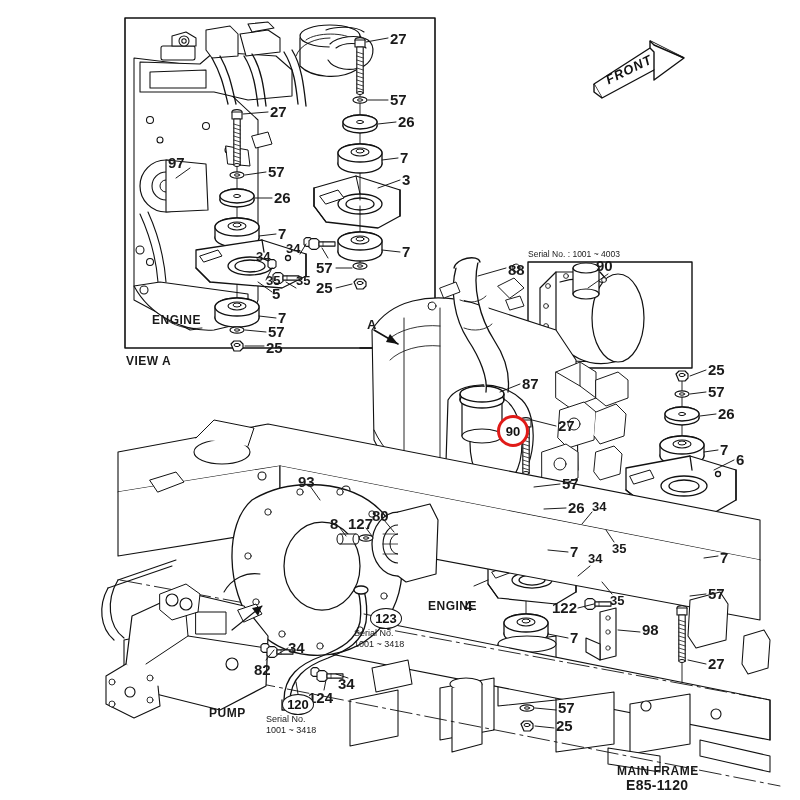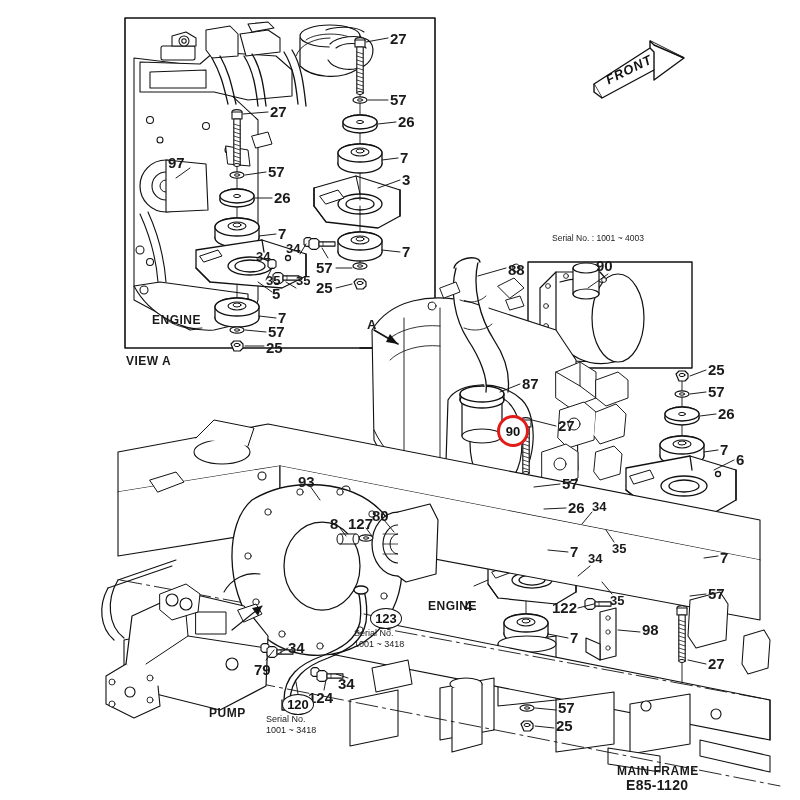--- a/index.html
+++ b/index.html
@@ -517,21 +517,21 @@
 <div class="lbl callout" style="left:168px;top:155px;">97</div>
 <div class="lbl callout" style="left:272px;top:286px;">5</div>
 <div class="lbl callout-sm" style="left:256px;top:250px;">34</div>
 <div class="lbl callout-sm" style="left:286px;top:242px;">34</div>
 <div class="lbl callout-sm" style="left:266px;top:274px;">35</div>
 <div class="lbl callout-sm" style="left:296px;top:274px;">35</div>
 <div class="lbl callout" style="left:278px;top:310px;">7</div>
 <div class="lbl callout" style="left:268px;top:324px;">57</div>
 <div class="lbl callout" style="left:266px;top:340px;">25</div>
 
-<div class="lbl serialtop" style="left:528px;top:234px;margin-left:24px;">Serial No. : 1001 ~ 4003</div>
+<div class="lbl serialtop" style="left:528px;top:250px;">Serial No. : 1001 ~ 4003</div>
 <div class="lbl callout" style="left:596px;top:258px;">90</div>
 
 <div class="lbl secname" style="left:367px;top:318px;font-size:13px;">A</div>
 <div class="lbl secname" style="left:428px;top:600px;">ENGINE</div>
 <div class="lbl secname" style="left:163px;top:707px;padding-left:46px;">PUMP</div>
 <div class="lbl secname" style="left:617px;top:738px;margin-top:27px;">MAIN FRAME</div>
 
 <div class="ballnum ball-hl" style="left:497px;top:415px;">90</div>
 
 <div class="lbl callout" style="left:508px;top:262px;">88</div>
@@ -555,21 +555,21 @@
 <div class="lbl callout" style="left:718px;top:406px;">26</div>
 <div class="lbl callout" style="left:720px;top:442px;">7</div>
 <div class="lbl callout" style="left:736px;top:452px;">6</div>
 <div class="lbl callout" style="left:720px;top:550px;">7</div>
 <div class="lbl callout" style="left:708px;top:586px;">57</div>
 <div class="lbl callout" style="left:708px;top:656px;">27</div>
 <div class="lbl callout" style="left:298px;top:474px;">93</div>
 <div class="lbl callout" style="left:372px;top:508px;">80</div>
 <div class="lbl callout" style="left:348px;top:516px;">127</div>
 <div class="lbl callout" style="left:330px;top:516px;">8</div>
-<div class="lbl callout" style="left:254px;top:662px;">79</div>
+<div class="lbl callout" style="left:254px;top:662px;">82</div>
 <div class="lbl callout" style="left:288px;top:640px;">34</div>
 <div class="lbl callout" style="left:338px;top:676px;">34</div>
 <div class="lbl callout" style="left:308px;top:690px;">124</div>
 
 <div class="ballnum" style="left:370px;top:608px;">123</div>
 <div class="lbl serial" style="left:354px;top:628px;width:64px;font-weight:normal;">
   <span>Serial No.</span><br>
   <span>1001 ~ 3418</span>
 </div>
 

